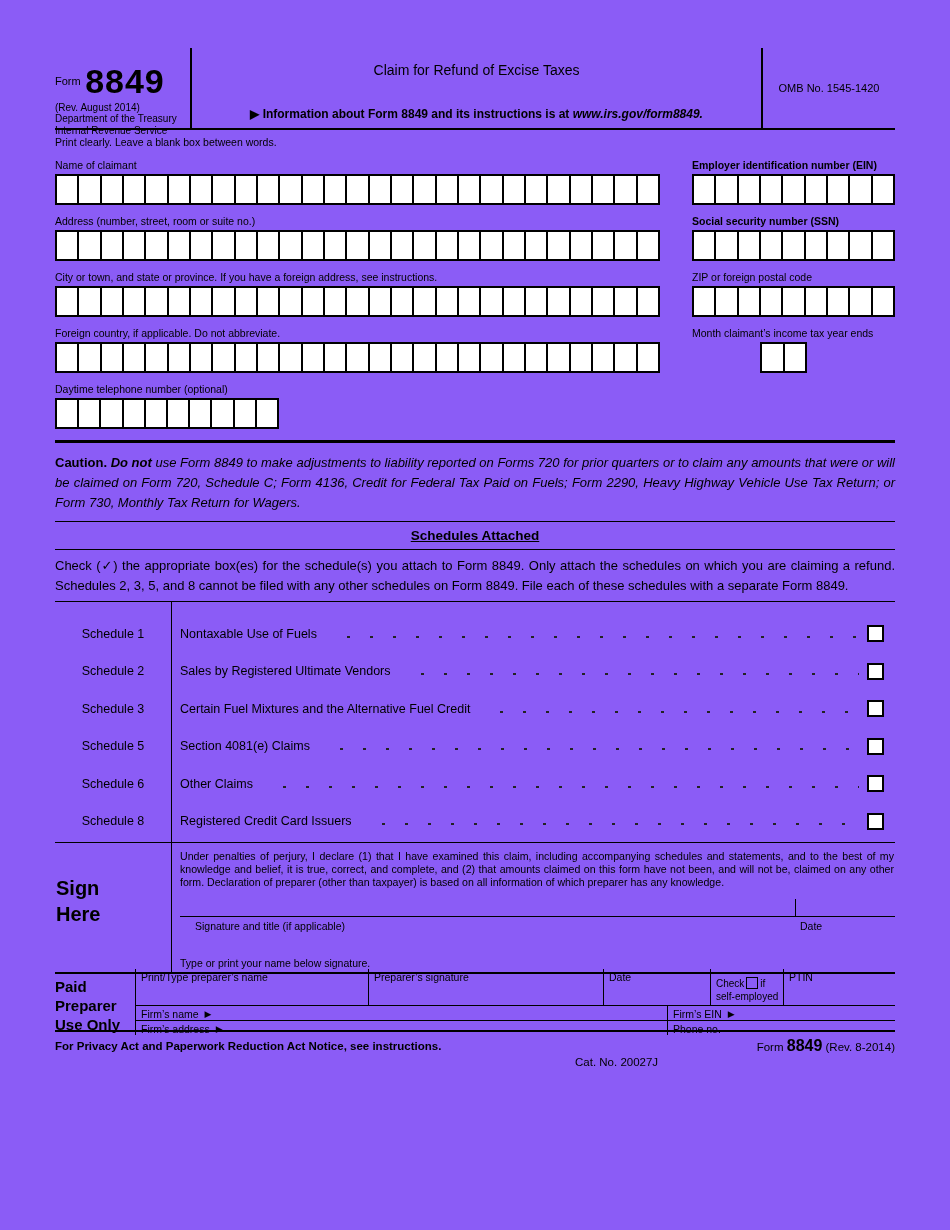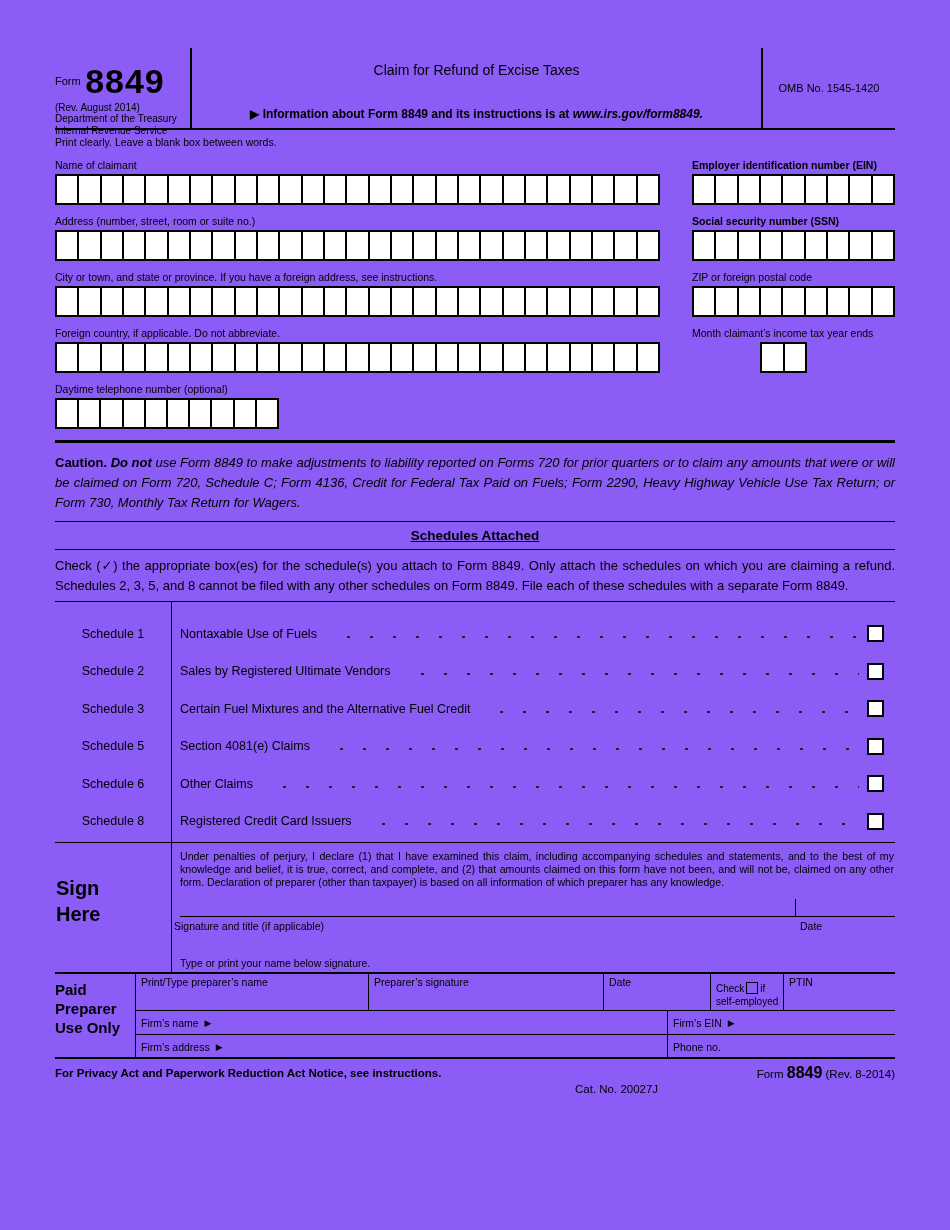--- a/index.html
+++ b/index.html
@@ -60,26 +60,26 @@
   .schk { width:17px; height:17px; border:2px solid #000; margin-right:11px; background:#fff; }
 
   
   .sign { border-top:1.5px solid #000; position:relative; height:130px; display:flex; }
   .sign-left { width:116px; padding-top:32px; padding-left:1px; }
   .sign-word { font-size:20px; font-weight:bold; line-height:26px; }
   .sign-right { flex:1; position:relative; padding:7px 1px 0 9px; }
   .decl { font-size:10.6px; line-height:13px; text-align:justify; }
   .sig-line { position:absolute; left:9px; right:0; top:73px; border-top:1.5px solid #000; }
   .date-tick { position:absolute; left:624px; top:56px; height:17px; border-left:1.5px solid #000; }
-  .sig-label { position:absolute; left:3px; top:77px; font-size:10.5px; }
+  .sig-label { position:absolute; left:24px; top:77px; font-size:10.5px; }
   .date-label { position:absolute; left:629px; top:77px; font-size:10.5px; }
   .type-print { position:absolute; left:9px; top:114px; font-size:10.5px; }
 
   
-  .prep { border-top:2px solid #000; border-bottom:2px solid #000; height:87px; display:flex; }
+  .prep { border-top:2px solid #000; border-bottom:2px solid #000; height:60px; display:flex;align-items:center; }
   .prep-left { width:80px; padding-top:6px; }
   .prep-left div { font-size:15px; font-weight:bold; line-height:19px; }
   .prep-table { flex:1; border-left:1.5px solid #000; display:flex; flex-direction:column; }
   .prow1 { display:flex; height:37px; }
   .prow1 > div { border-bottom:1.5px solid #000; }
   .pcell { font-size:10.5px; padding:2px 0 0 5px; }
   .c-name { width:232px; }
   .c-sig  { width:235px; border-left:1.5px solid #000; }
   .c-date { width:107px; border-left:1.5px solid #000; }
   .c-check{ width:73px;  border-left:1.5px solid #000; font-size:10px; line-height:13px; padding-top:8px; }

